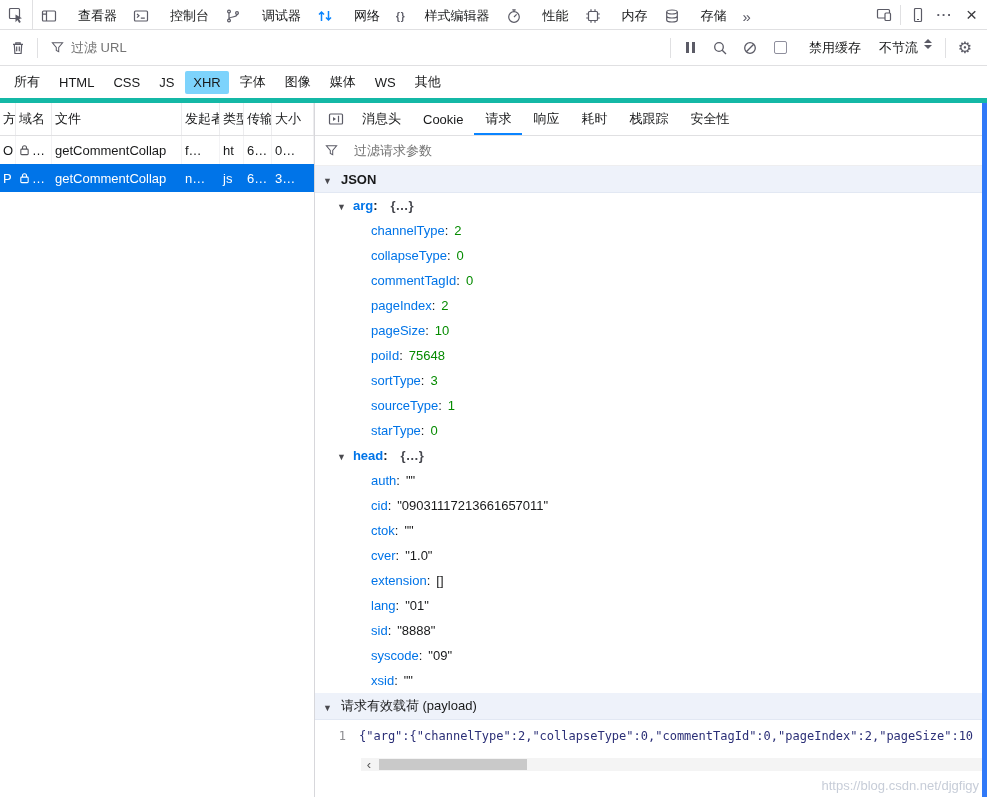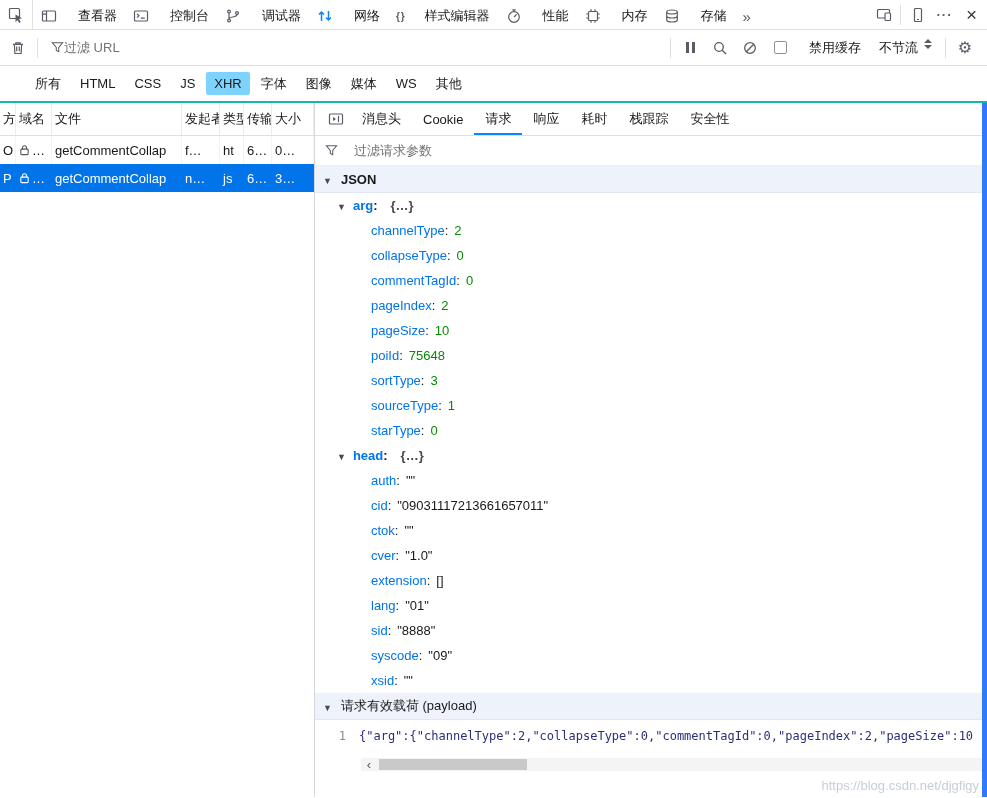--- a/index.html
+++ b/index.html
@@ -20,34 +20,34 @@
   .tr-btn { width: 27px; height: 27px; display: flex; align-items: center; justify-content: center; color: #5b5b66; }
   .i-dots::before { content: "···"; font-weight: bold; letter-spacing: 1px; font-size: 13px; }
   .i-close::before { content: "×"; font-size: 19px; color: #3b3b3f; }
   .i-chevrons::before { content: "»"; font-size: 15px; }
   .i-gear::before { content: "⚙"; font-size: 16px; }
   .i-braces::before { content: "{ }"; font-weight: bold; font-size: 10px; letter-spacing: -1px; }
 
   
   .net-toolbar { height: 36px; border-bottom: 1px solid #e0e0e2; display: flex; align-items: center; padding: 0 8px 0 4px; gap: 2px; }
   .nt-btn { width: 28px; height: 28px; display: flex; align-items: center; justify-content: center; color: #5b5b66; }
-  .url-filter { flex: 1; display: flex; align-items: center; padding-left: 8px; }
+  .url-filter { flex: 1; display: flex; align-items: center; gap: 7px; padding-left: 8px; }
   .url-filter input { border: none; outline: none; flex: 1; font-size: 13px; font-family: "Liberation Sans", sans-serif; color: #18191a; background: transparent; }
   input::placeholder { color: #737373; opacity: 1; }
   .pause-icon { display: flex; gap: 3px; }
   .pause-icon i { display: block; width: 3px; height: 11px; background: #5b5b66; }
   .cache-group { display: flex; align-items: center; gap: 22px; padding: 0 8px; white-space: nowrap; }
   .checkbox { width: 13px; height: 13px; border: 1px solid #8f8f9d; border-radius: 2px; background: #fff; }
   .throttle { display: flex; align-items: flex-start; gap: 6px; padding: 0 8px; white-space: nowrap; }
   .spin { display: flex; flex-direction: column; gap: 2px; }
   .spin .up { width: 0; height: 0; border-left: 4px solid transparent; border-right: 4px solid transparent; border-bottom: 4px solid #5b5b66; }
   .spin .down { width: 0; height: 0; border-left: 4px solid transparent; border-right: 4px solid transparent; border-top: 4px solid #5b5b66; }
 
   
-  .filter-row { height: 37px; border-bottom: 2px solid #14b8a6; display: flex; align-items: center; padding: 0 27px; gap: 3px; }
+  .filter-row { height: 37px; border-bottom: 5px solid #14b8a6; display: flex; align-items: center; padding: 0 6px; gap: 3px; }
   .pill { padding: 4px 8px; border-radius: 2px; white-space: nowrap; }
   .pill.selected { background: #7dd3fc; }
 
   
   .main { display: flex; height: 694px; }
   .left-pane { width: 315px; min-width: 315px; border-right: 1px solid #d7d7db; display: flex; flex-direction: column; background: #fff; }
   .cols { height: 33px; border-bottom: 1px solid #e0e0e2; display: flex; align-items: stretch; }
   .col { display: flex; align-items: center; padding: 0 3px; overflow: hidden; white-space: nowrap; }
   .cols .col { border-right: 1px solid #ececee; }
   .c0 { width: 16px; } .c1 { width: 36px; } .c2 { width: 130px; } .c3 { width: 38px; }

